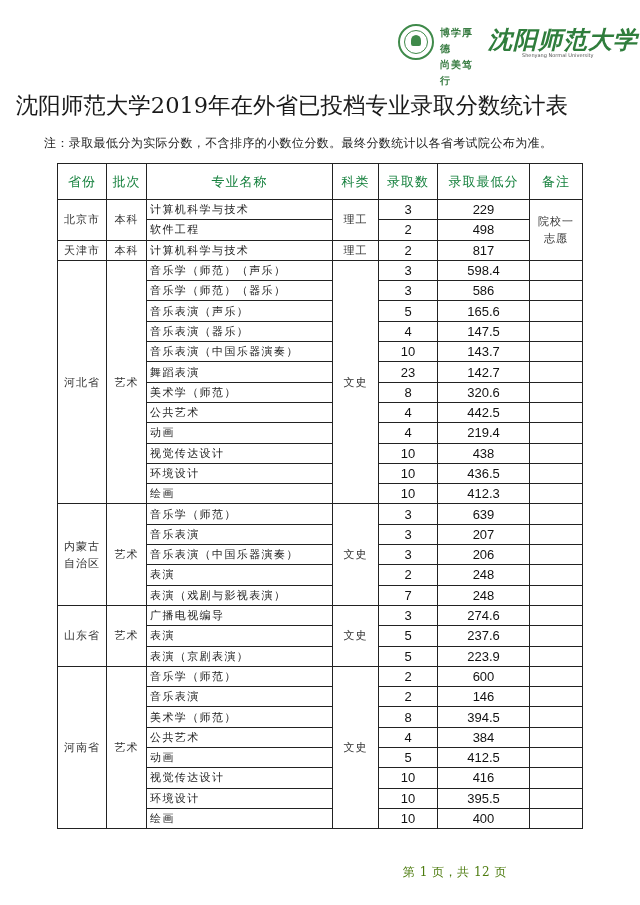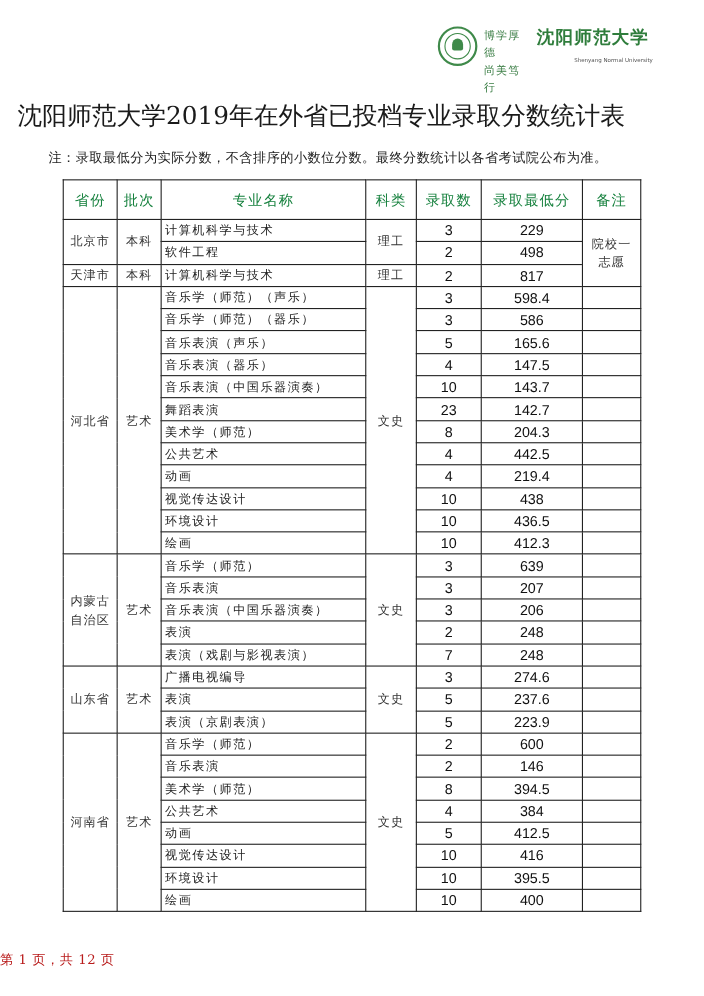--- a/index.html
+++ b/index.html
@@ -1,32 +1,32 @@
 <!DOCTYPE html>
 <html><head>
 <meta charset="utf-8">
 <style>
   html, body { margin: 0; padding: 0; background: #ffffff; }
   body { width: 640px; height: 905px; position: relative; overflow: hidden; font-family: "DejaVu Serif", serif; color: #1a1a1a; }
   .logo { position: absolute; left: 398px; top: 20px; width: 200px; height: 48px; }
   .logo-emblem { position: absolute; left: 0; top: 4px; width: 36px; height: 36px; border-radius: 50%; border: 2px solid #3f8a4a; box-sizing: border-box; }
   .logo-emblem::before { content: ""; position: absolute; left: 4px; top: 4px; width: 24px; height: 24px; border-radius: 50%; border: 1px solid #3f8a4a; box-sizing: border-box; }
   .logo-emblem::after { content: ""; position: absolute; left: 11px; top: 9px; width: 10px; height: 11px; border-radius: 50% 50% 20% 20%; background: #3f8a4a; }
-  .logo-motto { position: absolute; left: 42px; top: 5px; width: 40px; font-size: 10px; line-height: 16px; color: #3a7d44; font-weight: normal; letter-spacing: 1px; font-family: "DejaVu Serif", serif; }
-  .logo-name { position: absolute; left: 90px; top: 4px; font-size: 16px; color: #2f7d3c; font-weight: bold; letter-spacing: 1px; font-family: "DejaVu Serif", serif; white-space: nowrap; }
+  .logo-motto { position: absolute; left: 42px; top: 5px; width: 40px; font-size: 10px; line-height: 16px; color: #3a7d44; font-weight: bold; letter-spacing: 1px; font-family: "DejaVu Serif", serif; }
+  .logo-name { position: absolute; left: 90px; top: 4px; font-size: 24px; color: #2f7d3c; font-weight: bold; font-style: italic; letter-spacing: 1px; font-family: "DejaVu Serif", serif; white-space: nowrap; }
   .logo-en { position: absolute; left: 124px; top: 32px; font-size: 5px; color: #555; font-family: "DejaVu Sans", sans-serif; white-space: nowrap; }
   .title { position: absolute; left: 0; width: 584px; top: 90px; text-align: center; font-size: 22.5px; letter-spacing: 0px; font-family: "DejaVu Serif", serif; white-space: nowrap; }
   .note { position: absolute; left: 44px; top: 135px; font-size: 12px; letter-spacing: 0.4px; white-space: nowrap; font-family: "DejaVu Serif", serif; color: #222; }
   table.sheet { position: absolute; left: 57px; top: 163px; border-collapse: collapse; table-layout: fixed; }
   table.sheet td, table.sheet th { border: 1.6px solid #222; padding: 0; height: 19.3px; font-weight: normal; }
   table.sheet th { height: 35px; font-size: 13px; color: #15803d; font-family: Liberation Sans, sans-serif; letter-spacing: 1px; }
   td.c-prov, td.c-batch, td.c-cat, td.c-note { text-align: center; vertical-align: middle; font-size: 11px; font-family: "DejaVu Serif", serif; color: #333; letter-spacing: 1px; line-height: 17px; }
   td.c-major { text-align: left; padding-left: 3px !important; font-size: 11px; font-family: Liberation Sans, sans-serif; letter-spacing: 1.4px; white-space: nowrap; overflow: hidden; color: #222; }
   td.c-num, td.c-score { text-align: center; font-size: 13px; font-family: "Liberation Sans", sans-serif; color: #111; }
-  .footer { position: absolute; left: 0; width: 507px; top: 864px; text-align: left; font-size: 12px; font-family: "DejaVu Serif", serif; color: #b91c1c; letter-spacing: 0.5px; }
+  .footer { position: absolute; left: 0; width: 507px; top: 864px; text-align: right; font-size: 12px; font-family: "DejaVu Serif", serif; color: #4d7c0f; letter-spacing: 0.5px; }
 </style>
 </head>
 <body>
 
 <div class="logo">
   <div class="logo-emblem"></div>
   <div class="logo-motto">
     <div>博学厚德</div>
     <div>尚美笃行</div>
   </div>
@@ -121,21 +121,21 @@
     </tr>
     <tr>
       <td class="c-major">舞蹈表演</td>
       <td class="c-num">23</td>
       <td class="c-score">142.7</td>
       <td class="c-note"></td>
     </tr>
     <tr>
       <td class="c-major">美术学（师范）</td>
       <td class="c-num">8</td>
-      <td class="c-score">204.3</td>
+      <td class="c-score">320.6</td>
       <td class="c-note"></td>
     </tr>
     <tr>
       <td class="c-major">公共艺术</td>
       <td class="c-num">4</td>
       <td class="c-score">442.5</td>
       <td class="c-note"></td>
     </tr>
     <tr>
       <td class="c-major">动画</td>

